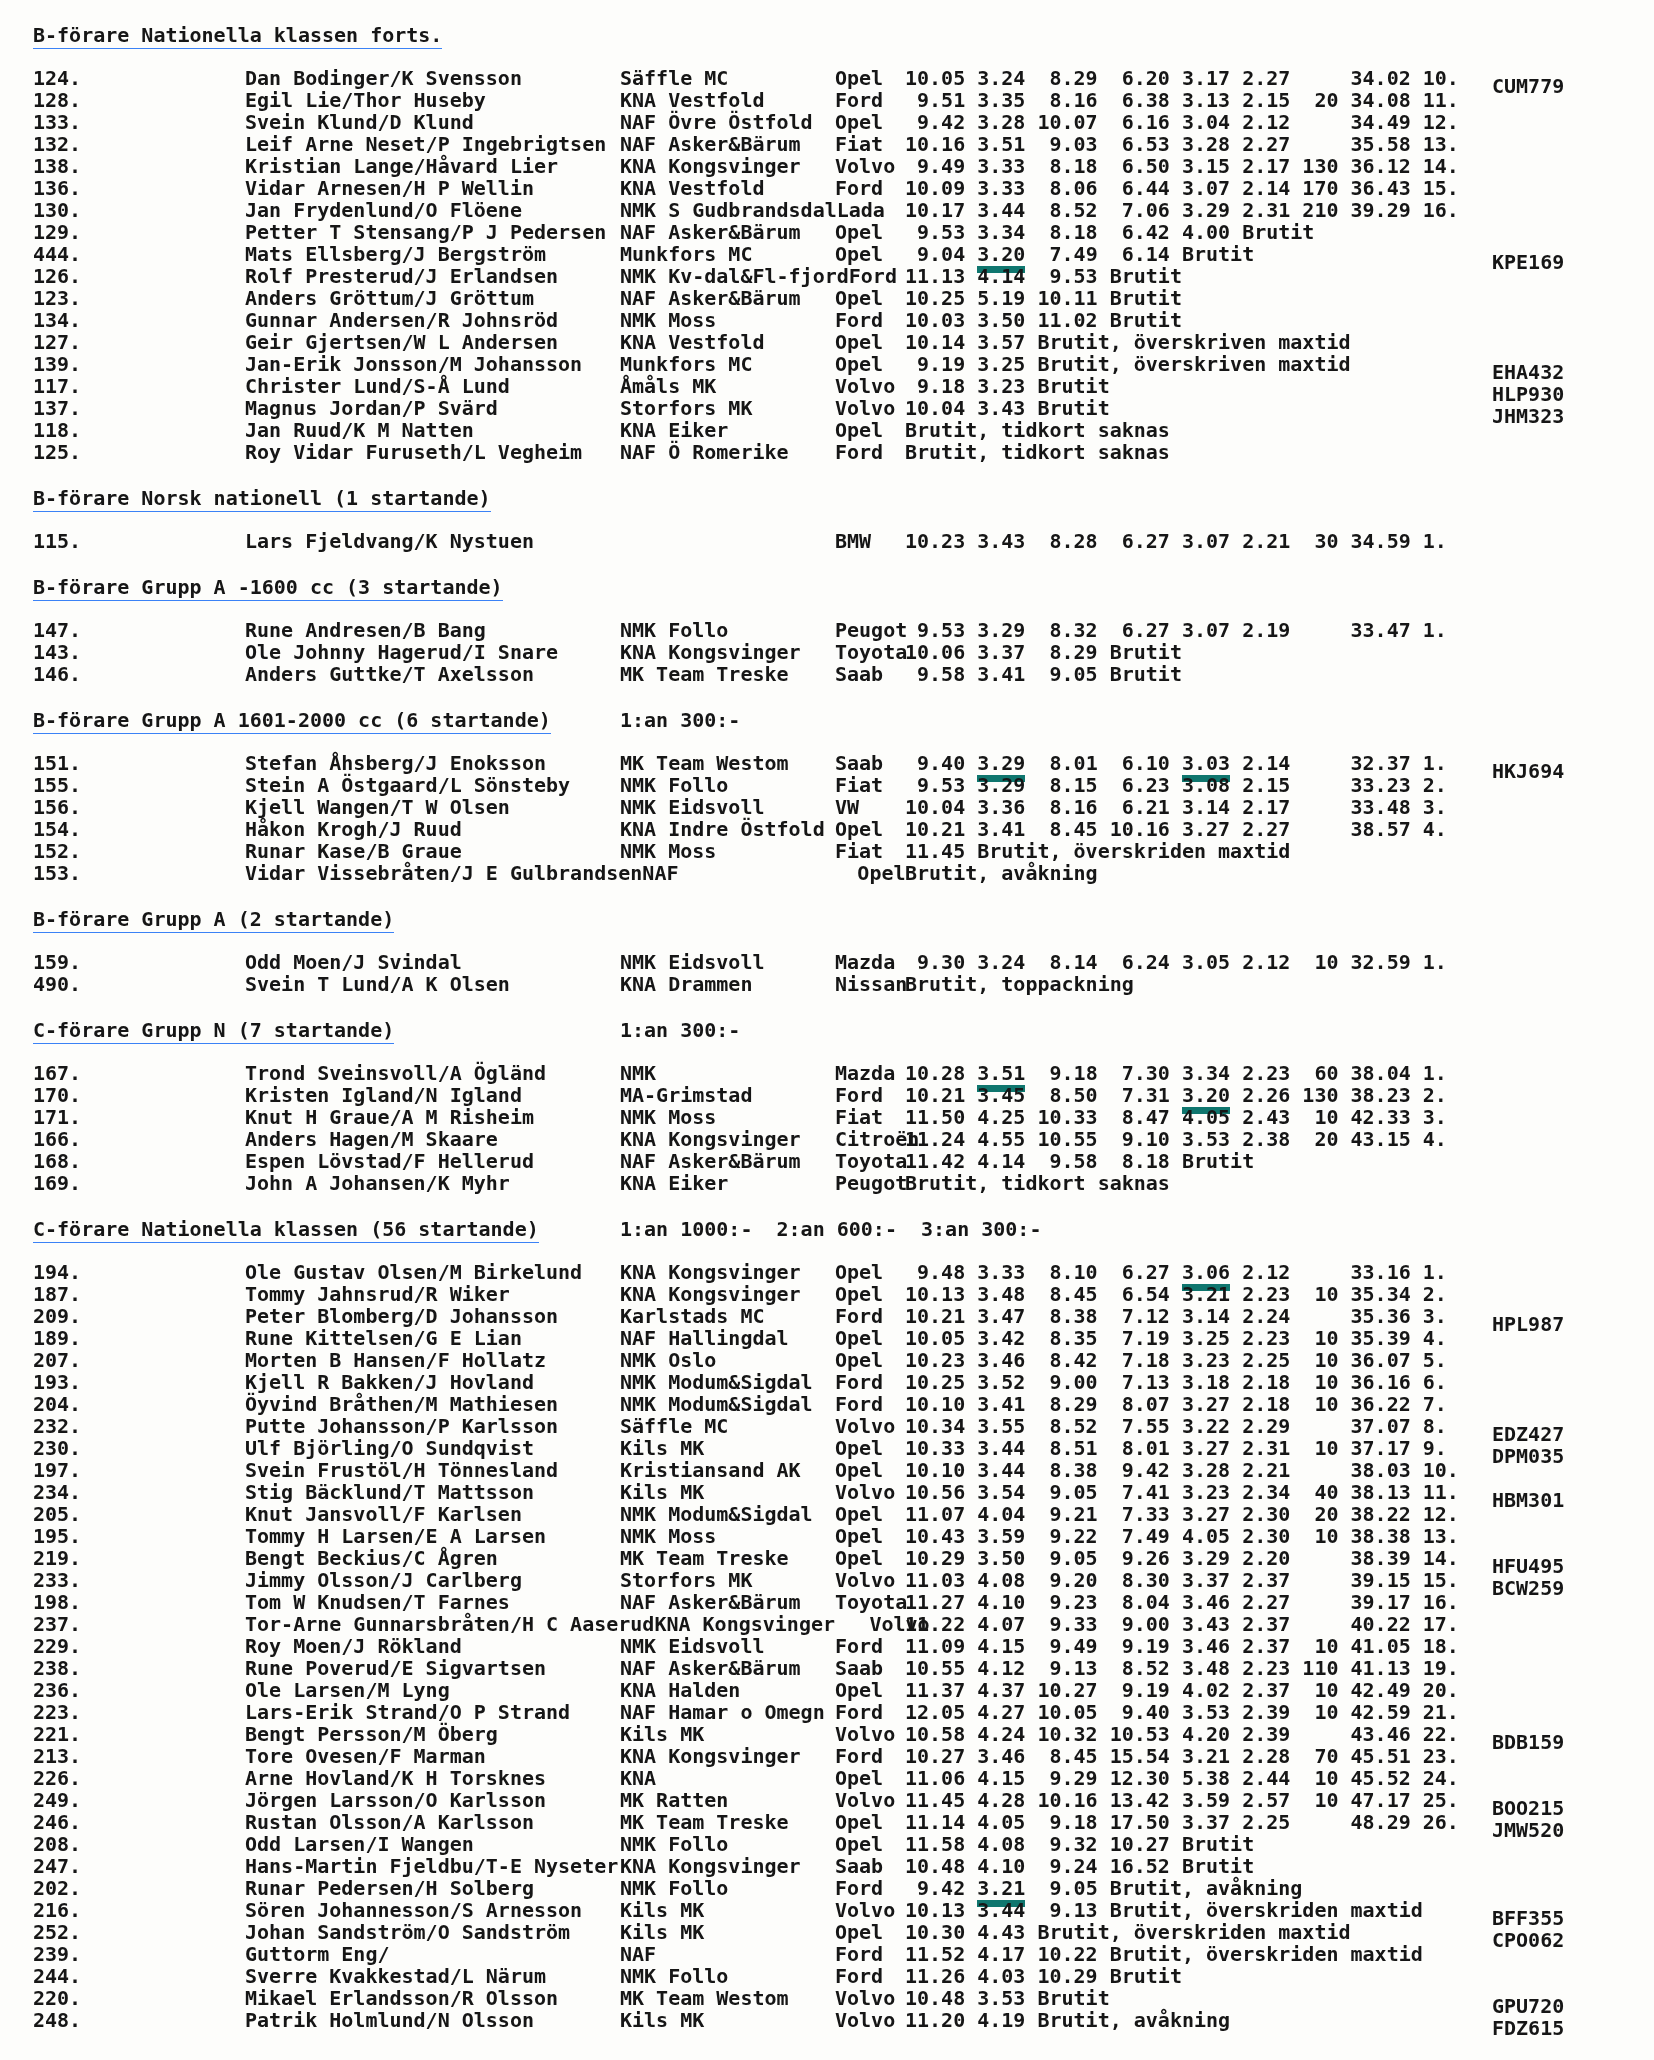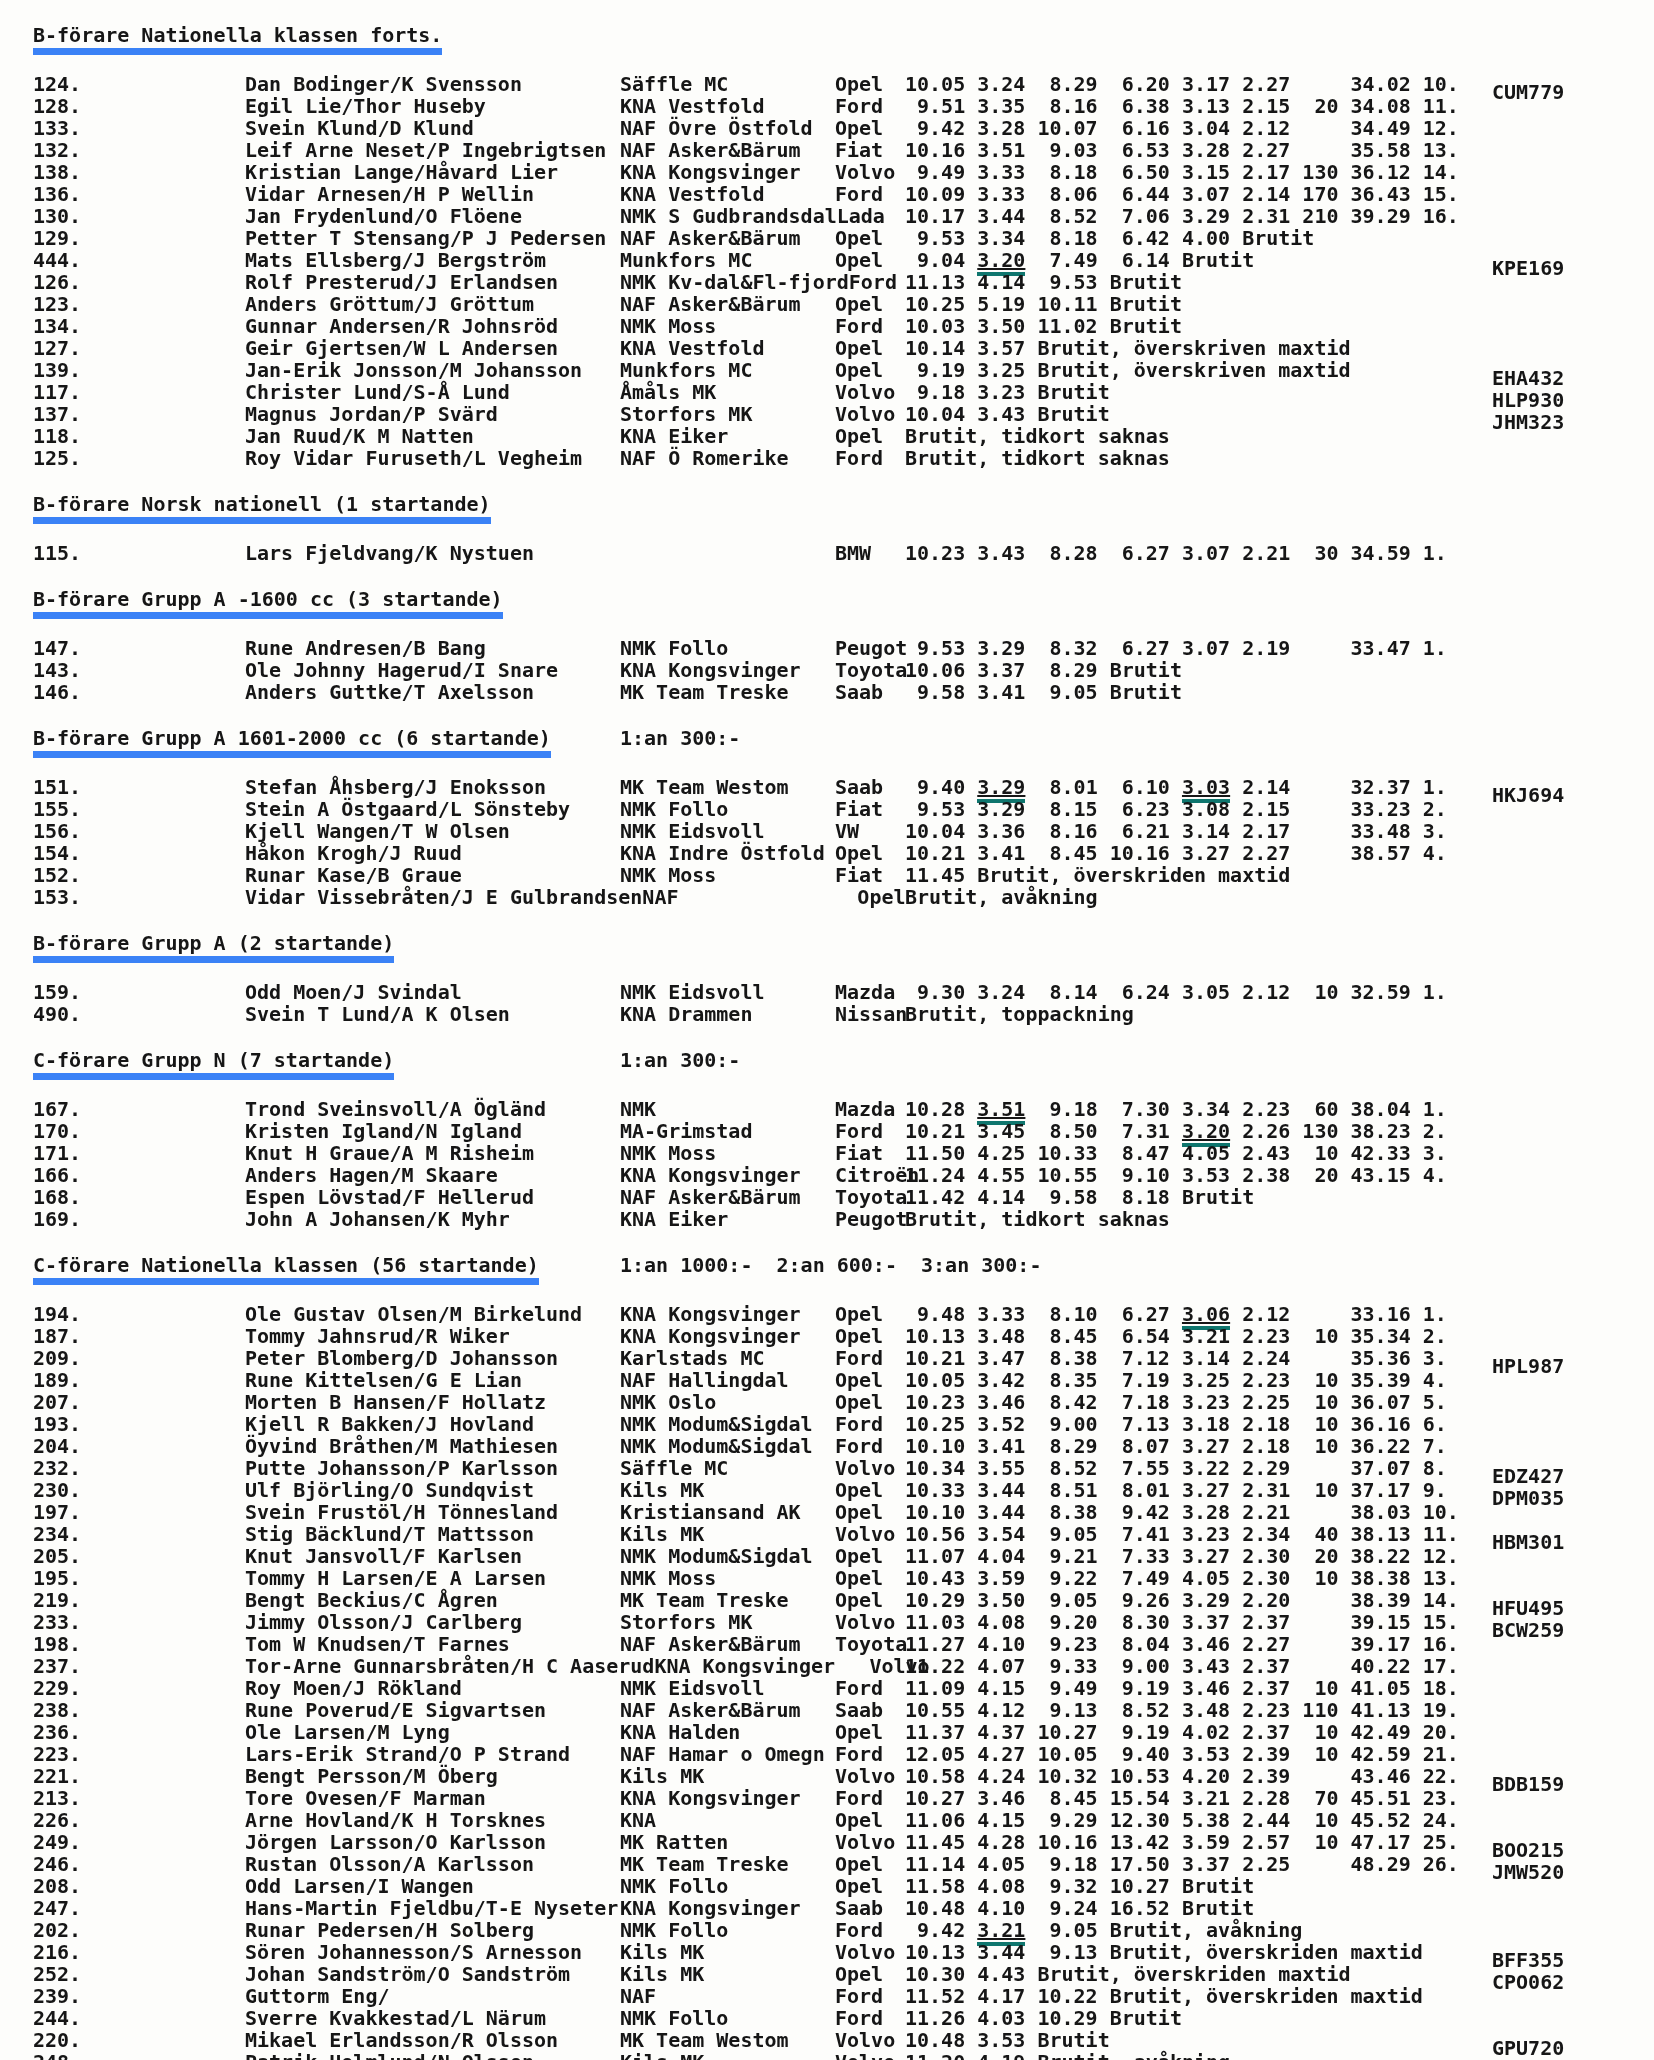--- a/index.html
+++ b/index.html
@@ -11,31 +11,31 @@
     overflow:hidden;
     font-family:"DejaVu Sans Mono","Liberation Mono",monospace;
     font-weight:bold;
     font-size:20px;
     color:#161616;
     box-sizing:border-box;
     padding:24px 0 0 33px;
   }
   .sec{margin-bottom:24px;}
   .hline{position:relative;line-height:22px;margin-bottom:18px;white-space:pre;}
-  .sec-h{display:inline-block;border-bottom:7px solid #3b82f6;padding-bottom:2px;white-space:pre;}
+  .sec-h{display:inline-block;border-bottom:1px solid #3b82f6;padding-bottom:2px;white-space:pre;}
   .note{position:absolute;left:587px;top:0;white-space:pre;text-align:center;}
   .row{position:relative;line-height:22px;height:22px;white-space:pre;}
   .c{display:inline-block;vertical-align:top;white-space:pre;}
   .c-num{min-width:212px;}
   .c-crew{min-width:375px;}
   .c-club{min-width:215px;}
   .c-car{min-width:70px;}
   .times{position:absolute;left:872px;top:0;white-space:pre;}
   .plate{position:absolute;left:1459px;top:8px;white-space:pre;}
-  .ul{border-bottom:4px solid #0f766e;text-decoration:underline;}
+  .ul{border-bottom:7px solid #0f766e;}
 </style>
 </head>
 <body>
 
 <div class="page" id="doc">
     <section class="sec">
       <div class="hline"><span class="sec-h">B-förare Nationella klassen forts.</span></div>
       <div class="row"><span class="c c-num">124.</span><span class="c c-crew">Dan Bodinger/K Svensson</span><span class="c c-club">Säffle MC</span><span class="c c-car">Opel</span><span class="times">10.05 3.24  8.29  6.20 3.17 2.27     34.02 10.</span><span class="plate">CUM779</span></div>
       <div class="row"><span class="c c-num">128.</span><span class="c c-crew">Egil Lie/Thor Huseby</span><span class="c c-club">KNA Vestfold</span><span class="c c-car">Ford</span><span class="times"> 9.51 3.35  8.16  6.38 3.13 2.15  20 34.08 11.</span></div>
       <div class="row"><span class="c c-num">133.</span><span class="c c-crew">Svein Klund/D Klund</span><span class="c c-club">NAF Övre Östfold</span><span class="c c-car">Opel</span><span class="times"> 9.42 3.28 10.07  6.16 3.04 2.12     34.49 12.</span></div>

